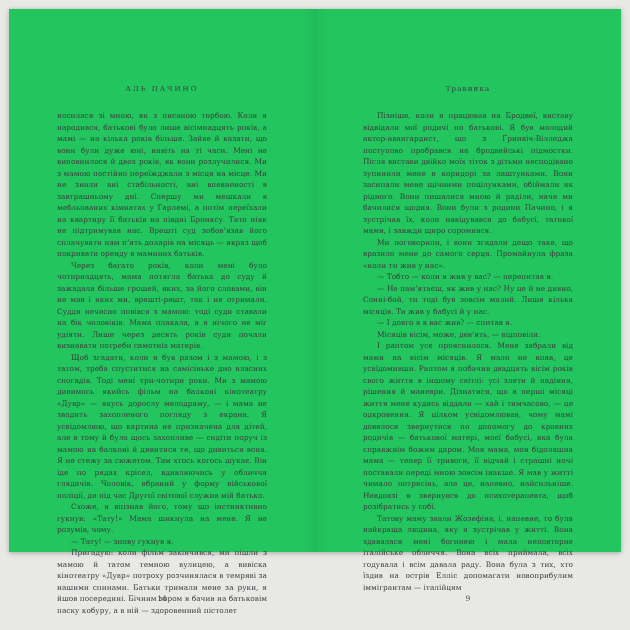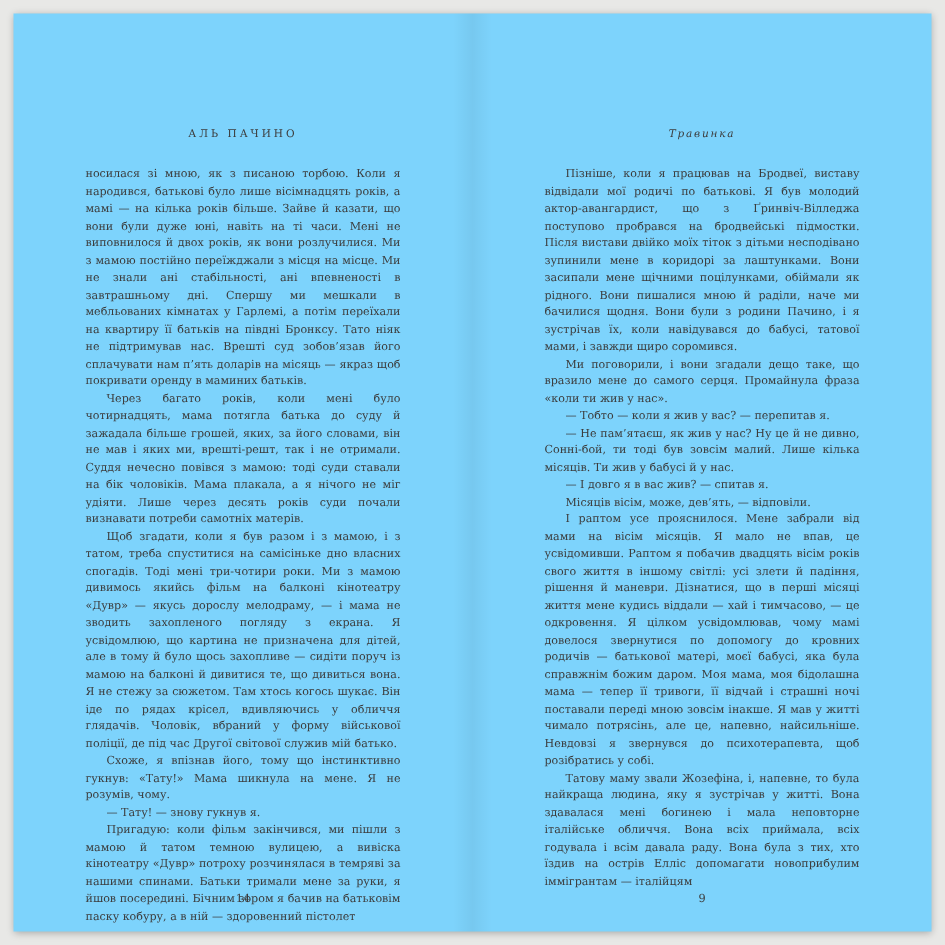--- a/index.html
+++ b/index.html
@@ -5,41 +5,41 @@
   html, body { margin: 0; padding: 0; }
   body {
     width: 630px; height: 630px;
     background: #e8e8e6;
     position: relative;
     font-family: "DejaVu Serif", serif;
     overflow: hidden;
   }
   .spread {
     position: absolute; left: 9px; top: 9px;
-    width: 612px; height: 612px;
-    background: #7dd3fc;
+    width: 612px; height: 543px;
+    background: #22c55e;
     box-shadow: 0 1px 5px rgba(0,0,0,0.28);
     display: flex;
   }
   .page {
     width: 306px; height: 612px;
     box-sizing: border-box;
     position: relative;
     padding: 76px 48px 0 48px;
   }
   .running-header {
     text-align: center;
     font-size: 7px;
     color: #3c3c3c;
     letter-spacing: 2px;
     height: 10px;
     margin-bottom: 15px;
     white-space: nowrap;
   }
-  .running-header.chapter { letter-spacing: 1.2px; font-style: italic; }
+  .running-header.chapter { letter-spacing: 1.2px; }
   .text-block {
     font-size: 7.4px;
     line-height: 11.5px;
     color: #3b3b3b;
     text-align: justify;
   }
   .text-block p { margin: 0; text-indent: 14px; }
   .text-block p.no-indent { text-indent: 0; }
   .page-number {
     position: absolute;

